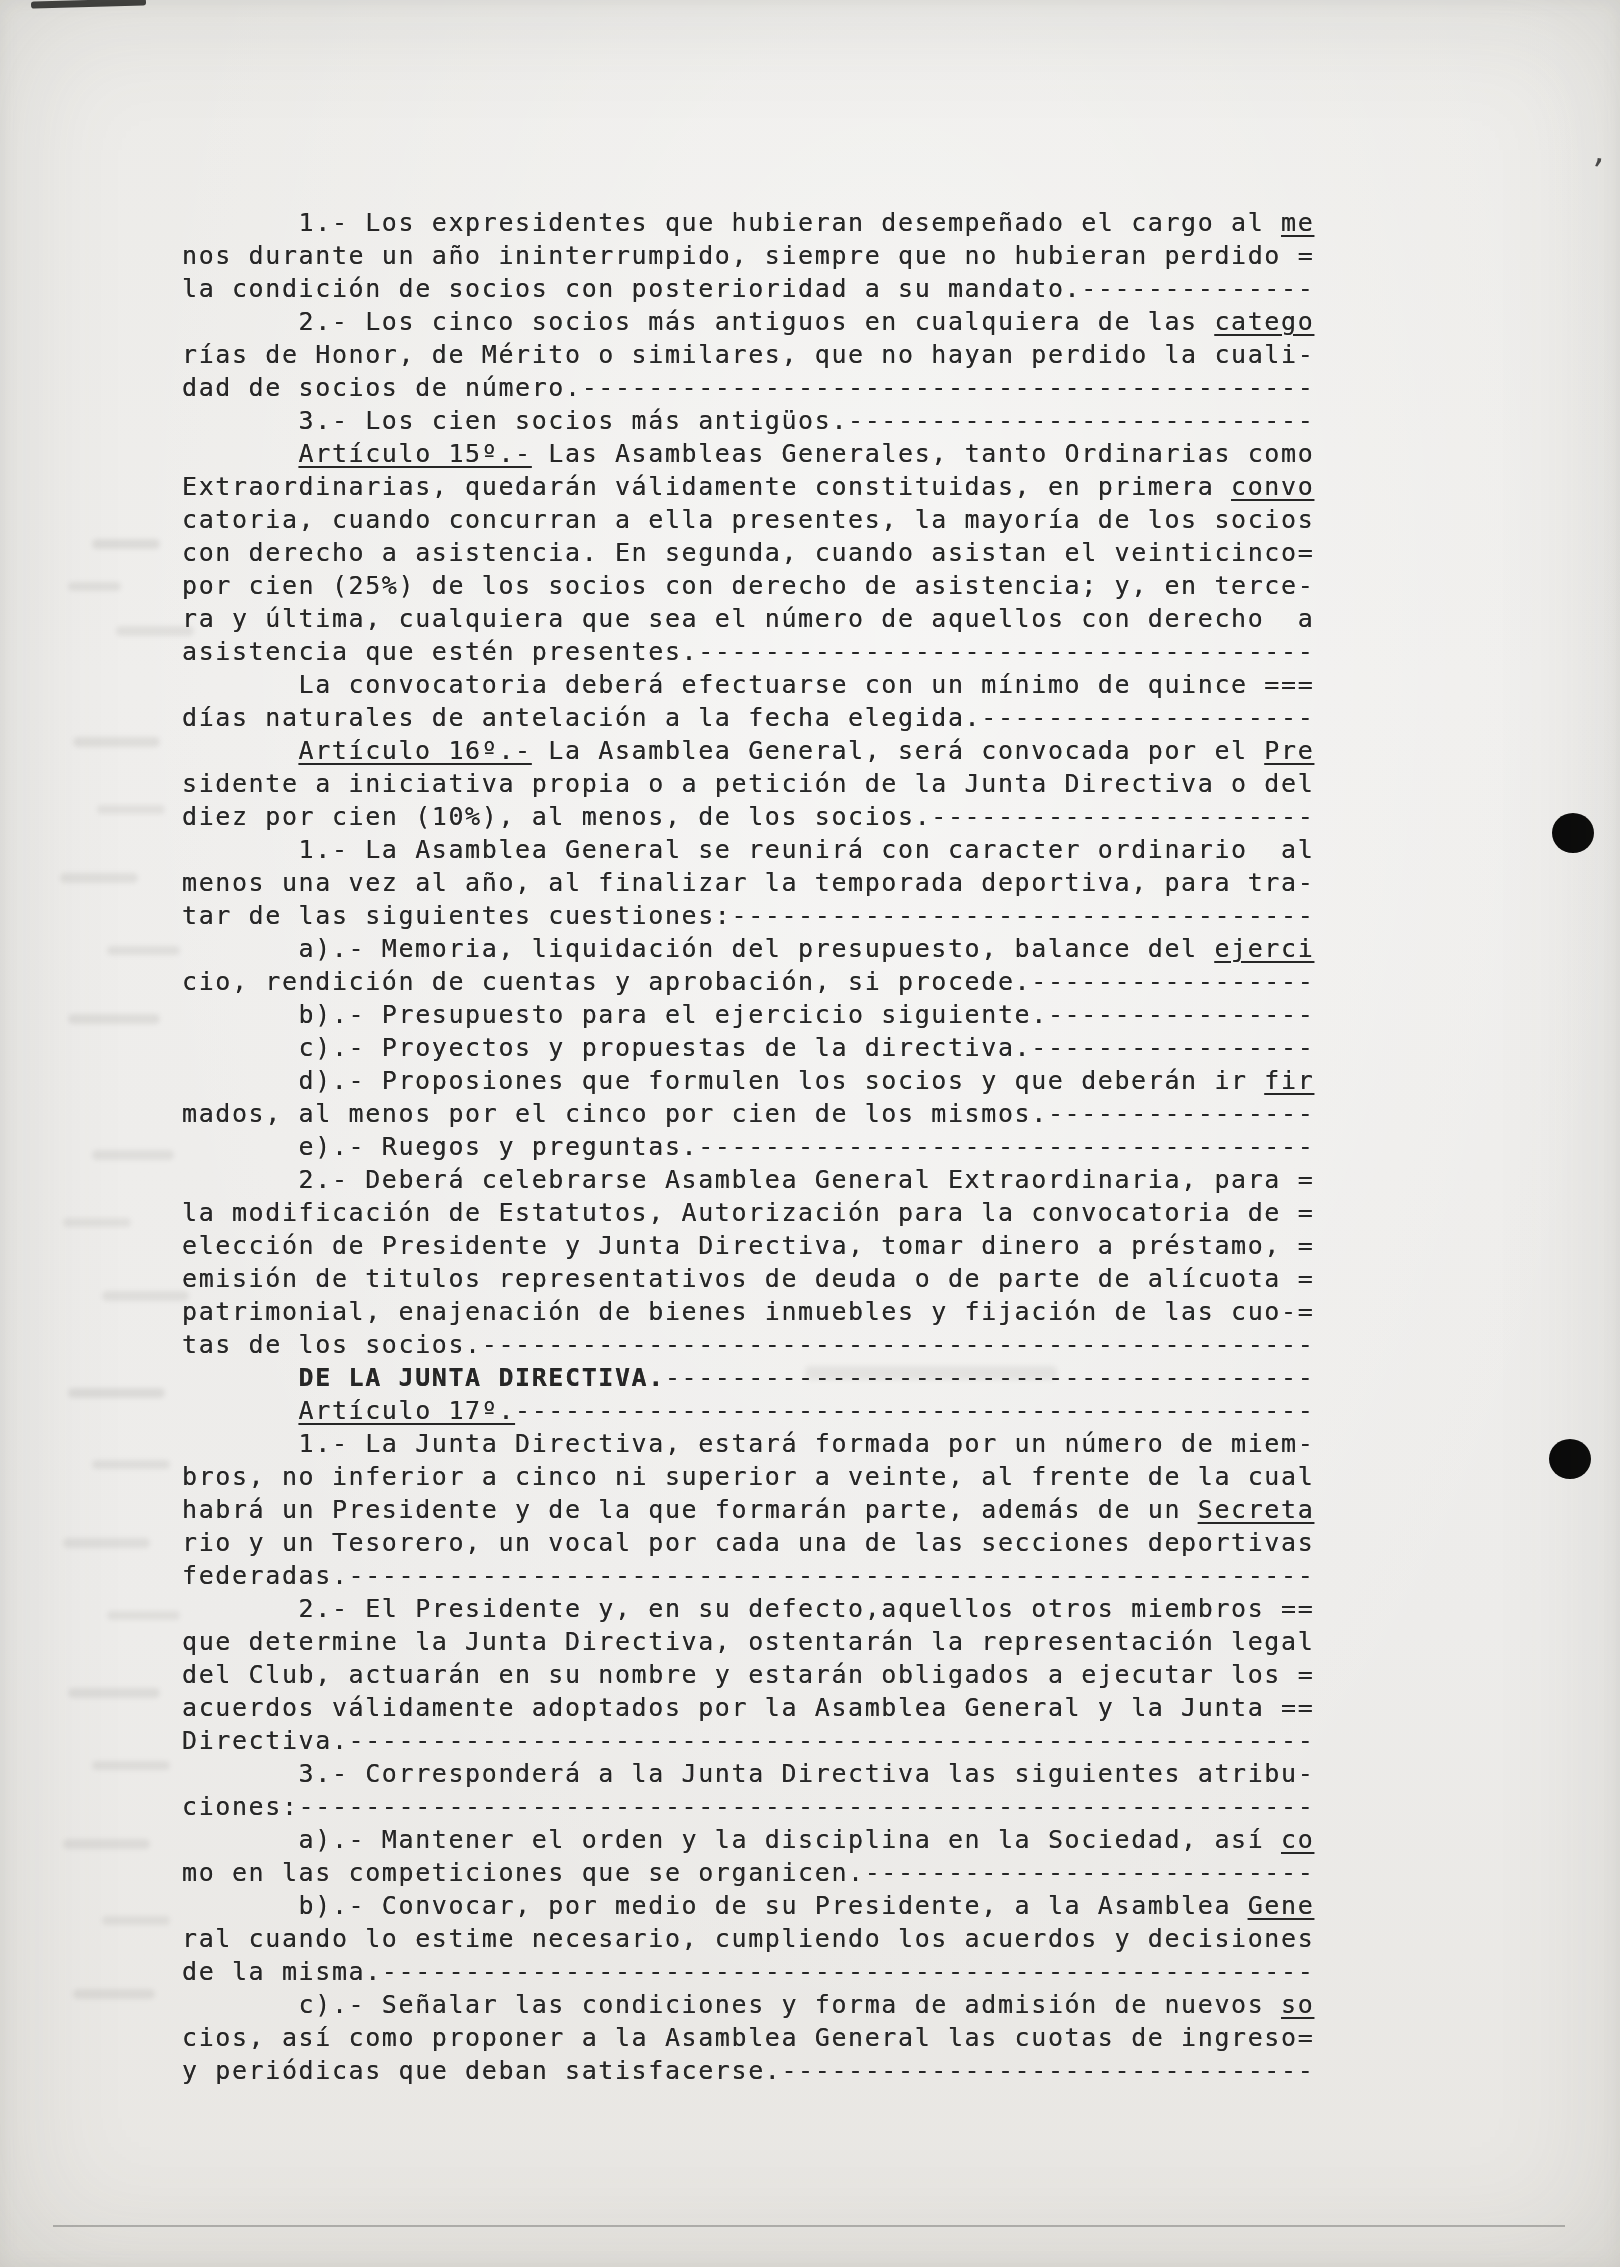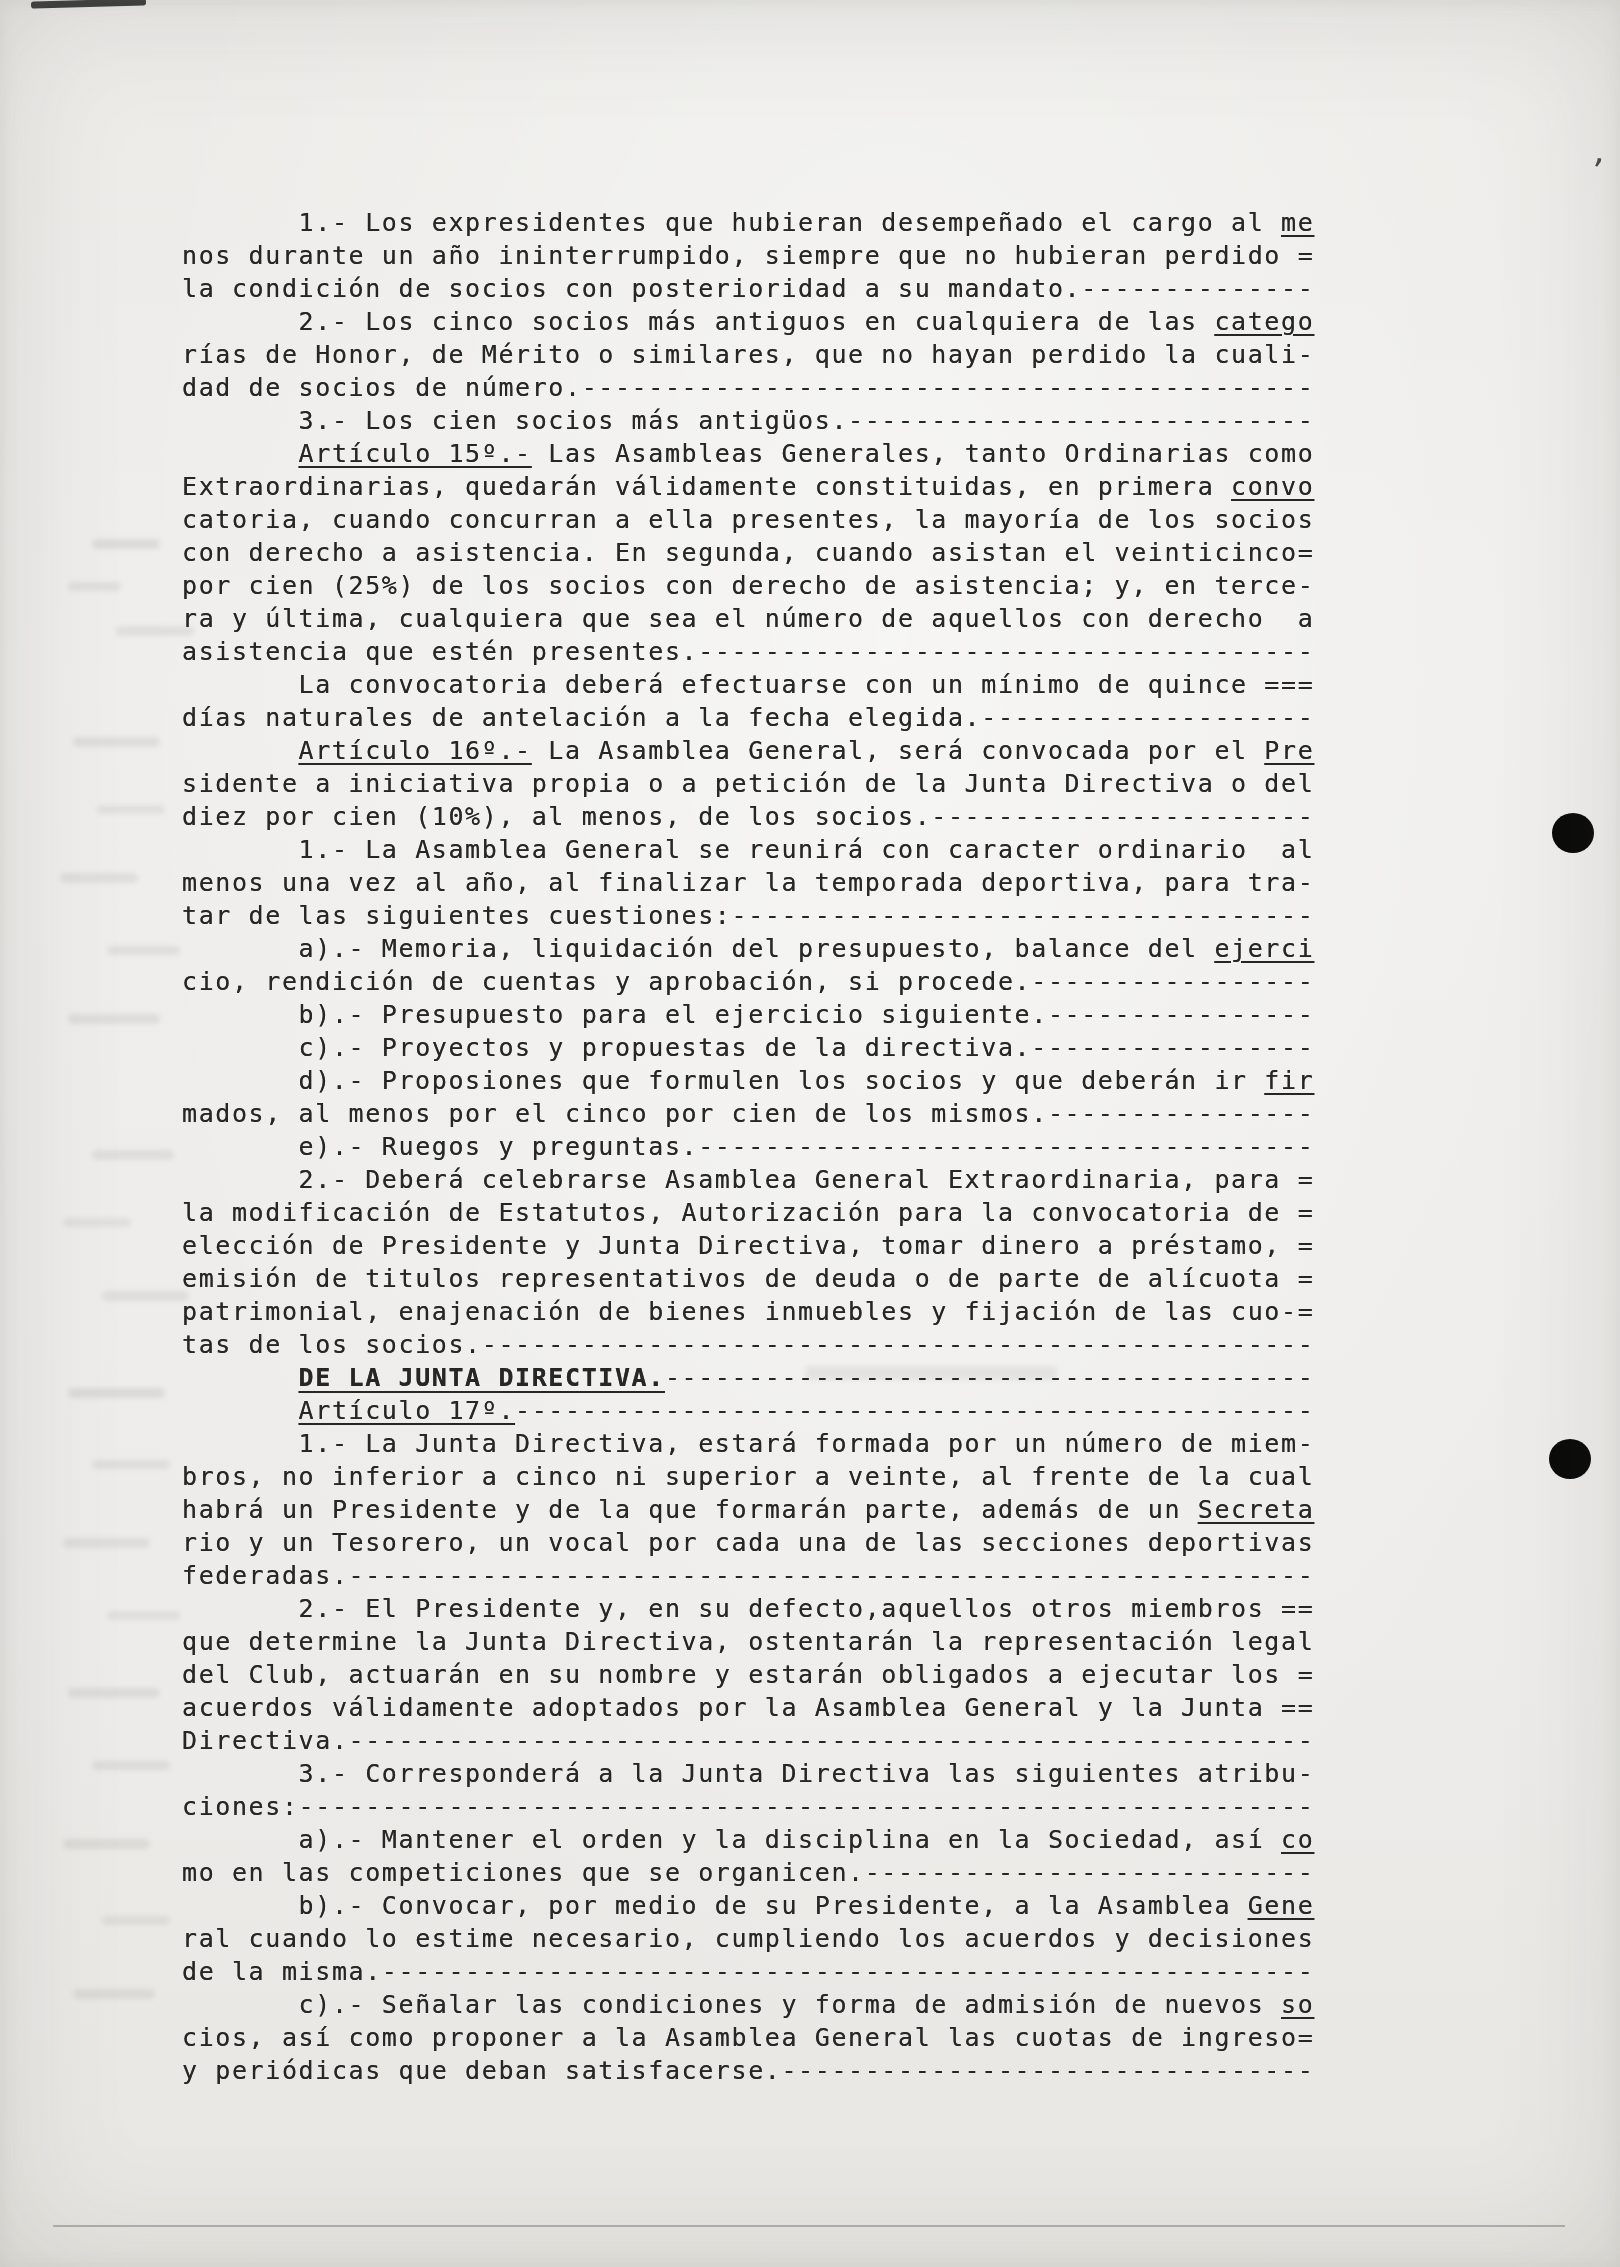--- a/index.html
+++ b/index.html
@@ -34,21 +34,20 @@
     text-align: right;
   }
   .line { height: 33px; }
   .ul {
     text-decoration: underline;
     text-decoration-thickness: 1.9px;
     text-underline-offset: 3.9px;
   }
   .hd {
     font-weight: bold;
-    text-decoration: underline;
     text-decoration-thickness: 2.4px;
     text-underline-offset: 4.9px;
   }
   .punch-dot {
     position: absolute;
     width: 42px; height: 40px;
     border-radius: 50%;
     background: var(--dot, #0a0a0a);
   }
   .dot-a { left: 1552px; top: 813px; }

